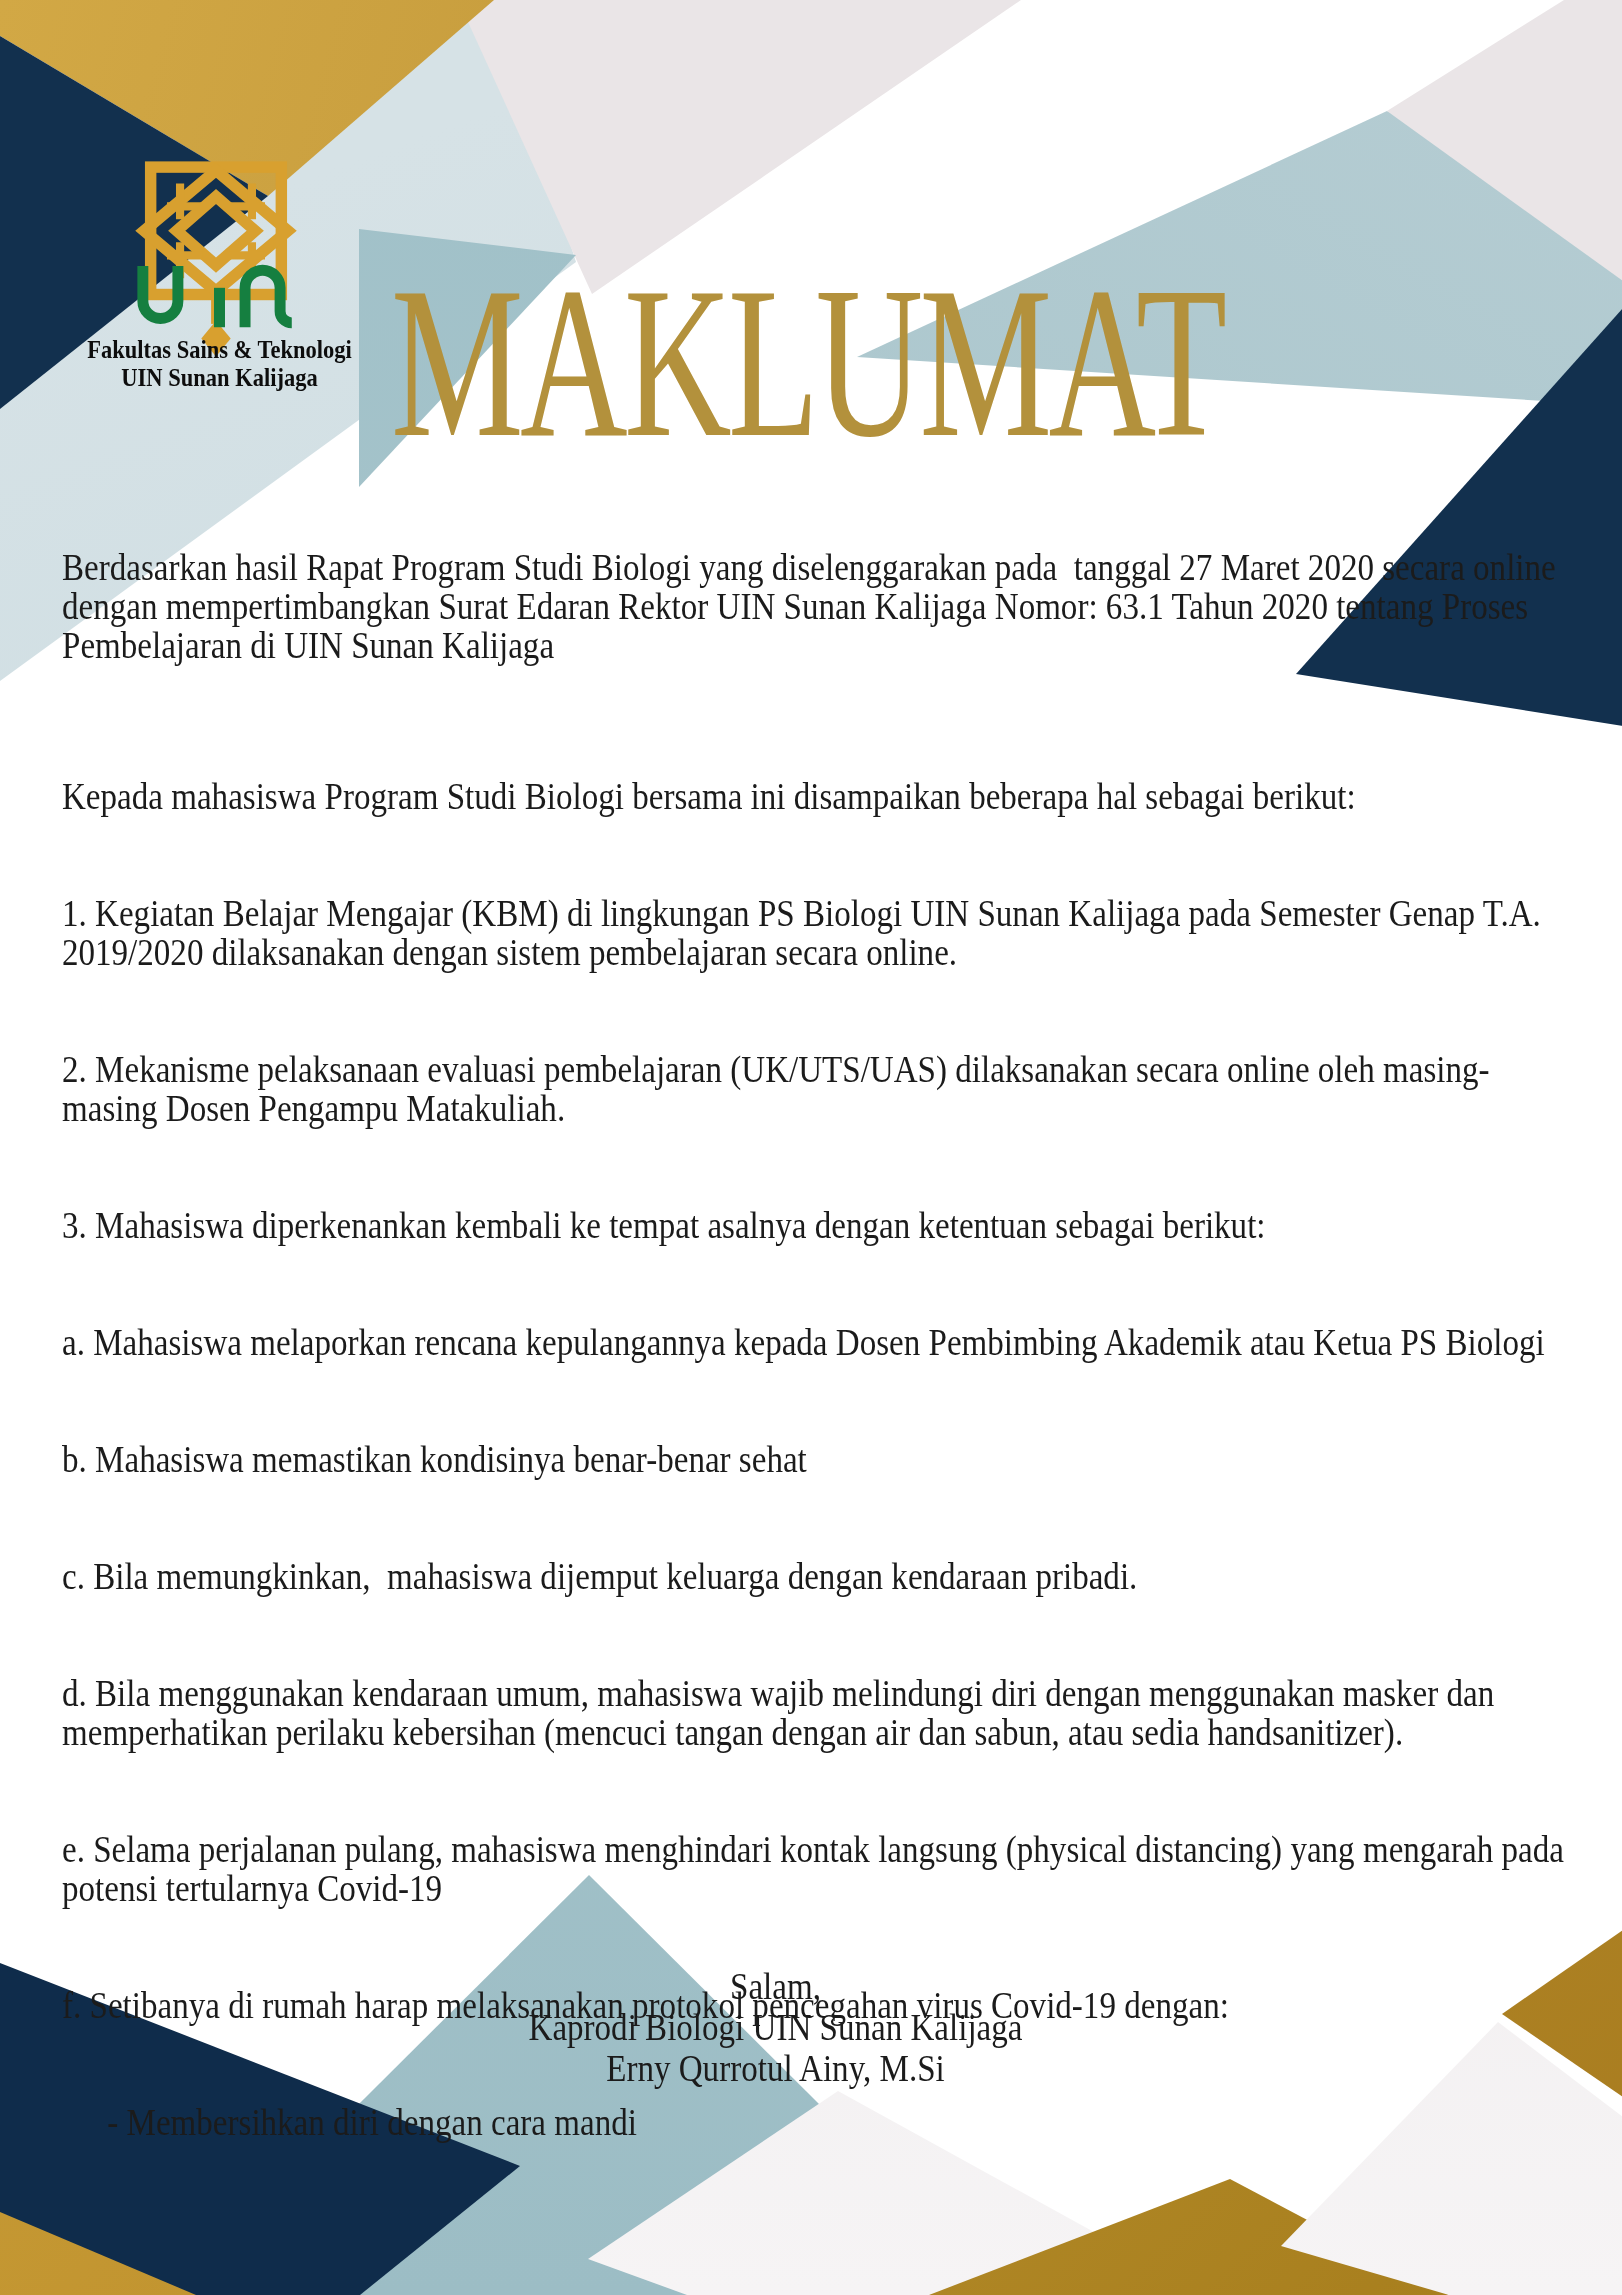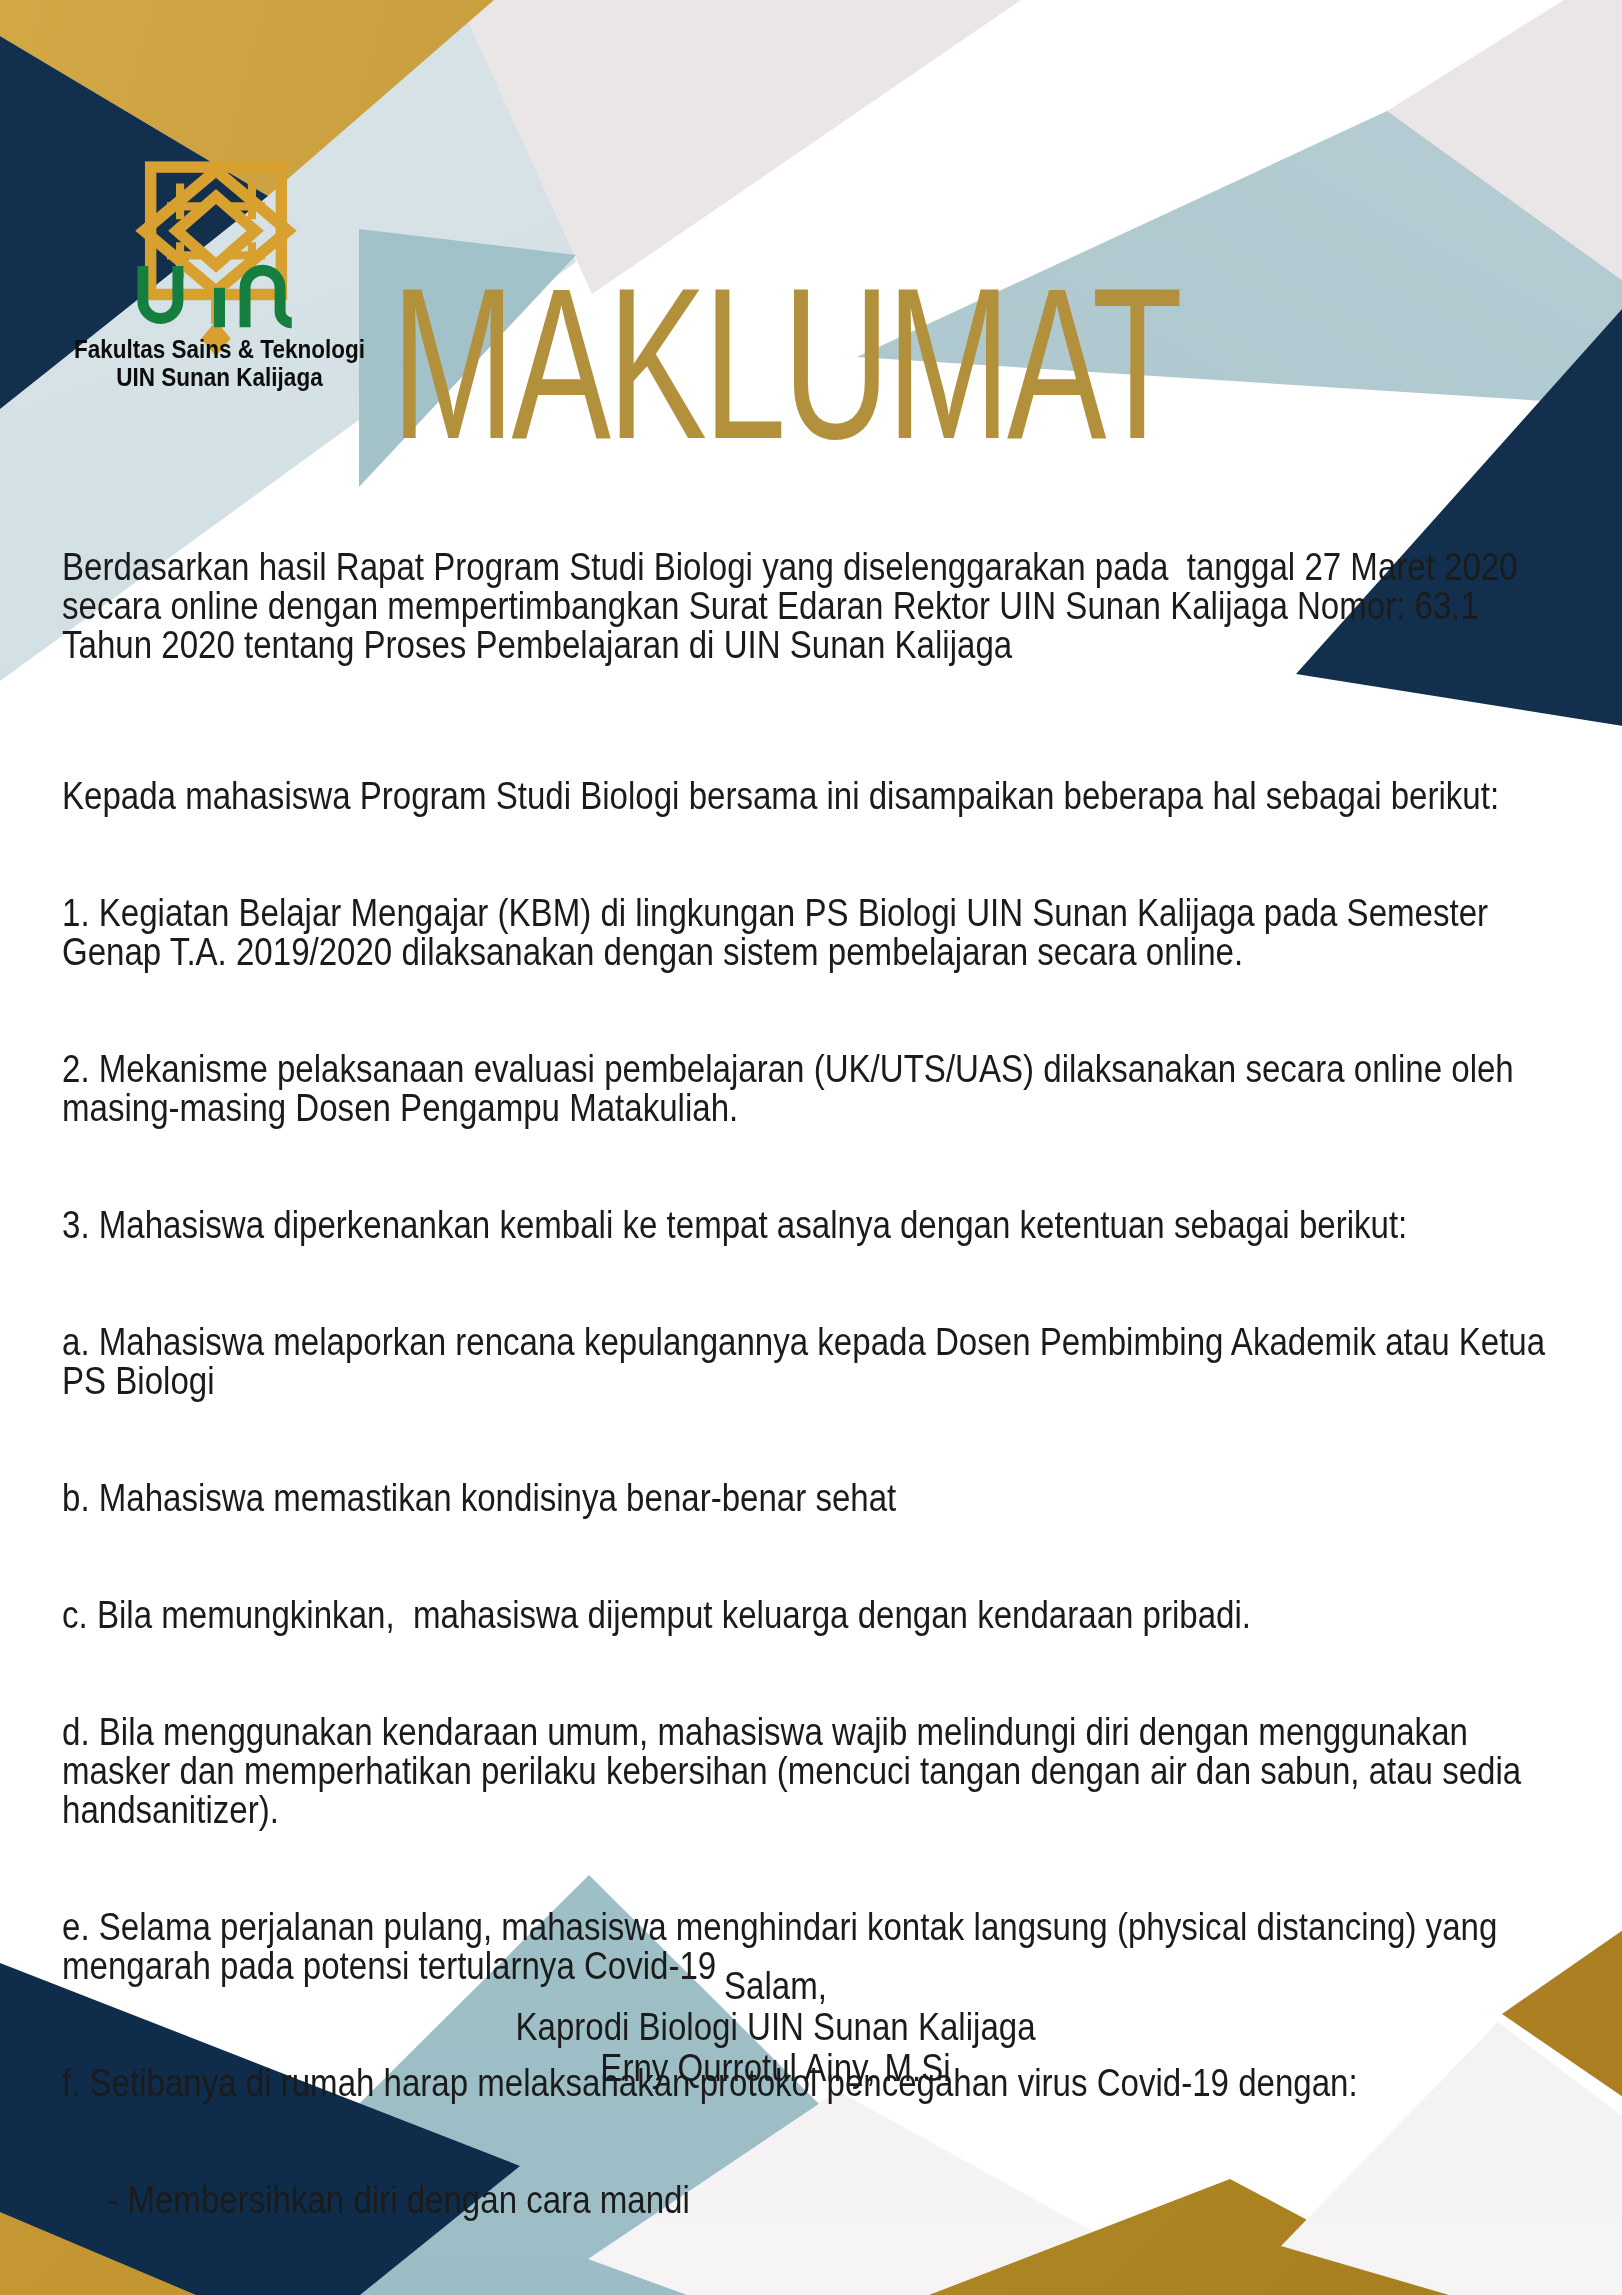--- a/index.html
+++ b/index.html
@@ -13,21 +13,21 @@
     --pale-blue-dark:#b7ccd3;
     --light-gray:#eae5e7;
     --gray-soft:#e3dddf;
     --text:#1b1b1b;
     --logo-gold:#d8a02f;
     --logo-green:#157f40;
   }
   *{margin:0;padding:0;box-sizing:border-box;}
   html,body{width:1623px;height:2295px;background:#ffffff;}
   .page{position:relative;width:1623px;height:2295px;background:#ffffff;overflow:hidden;
-        font-family:Liberation Sans, sans-serif;color:var(--text);}
+        font-family:Liberation Serif, serif;color:var(--text);}
   .shape{position:absolute;inset:0;pointer-events:none;}
 
   
   .tl-pale{background:linear-gradient(160deg,#d6e2e6 10%,var(--pale-blue) 45%,var(--pale-blue-dark) 95%);
     clip-path:polygon(0px 216px,494px 0px,576px 262px,0px 681px);}
   .tl-graytop{background:var(--light-gray);
     clip-path:polygon(458px 0px,1021px 0px,592px 294px);}
   .tl-gold{background:linear-gradient(105deg,var(--gold-light) 0%,#c2983a 40%,var(--gold-dark) 100%);
     clip-path:polygon(0px 0px,494px 0px,268px 196px,0px 36px);}
   .tl-navy{background:var(--navy);

